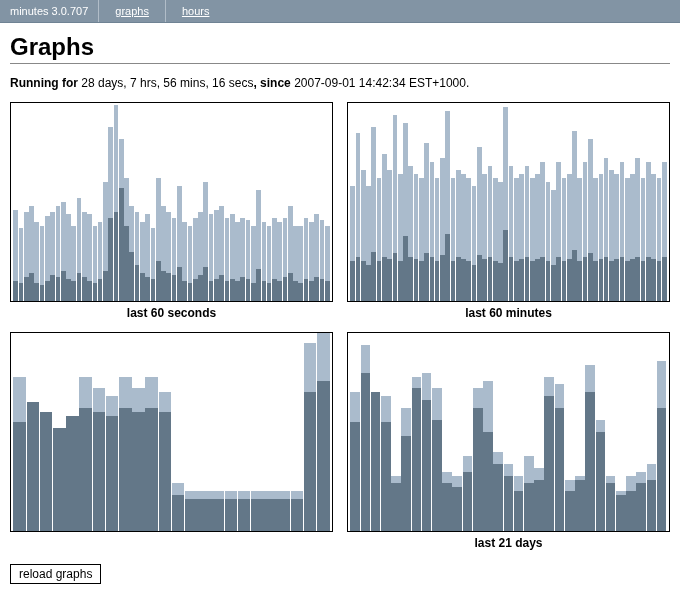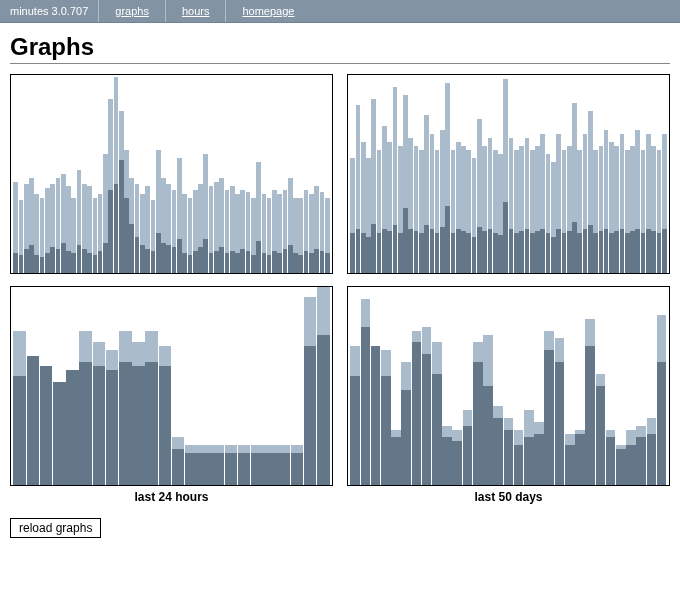--- a/index.html
+++ b/index.html
@@ -107,28 +107,32 @@
     cursor: pointer;
   }
 </style>
 </head>
 <body>
 
 <div class="navbar">
   <div class="brand">minutes 3.0.707</div>
   <a>graphs</a>
   <a>hours</a>
-  <a>homepage</a>
 </div>
 
 <div class="page">
   <h1>Graphs</h1>
   <hr class="hr">
 
   <div class="stats">
+    <div>
+      <b>Running for</b>
+      <span>28 days, 7 hrs, 56 mins, 16 secs</span><b>, since</b>
+      <span>2007-09-01 14:42:34 EST+1000.</span>
+    </div>
   </div>
 
   <div class="charts" id="charts">
       <div class="chart-wrap">
         <div class="chart-box">
           <div class="bar">
             <div class="seg-light" style="height: 46%;"></div>
             <div class="seg-dark" style="height: 10%;"></div>
           </div>
           <div class="bar">
@@ -361,20 +365,21 @@
           </div>
           <div class="bar">
             <div class="seg-light" style="height: 41%;"></div>
             <div class="seg-dark" style="height: 11%;"></div>
           </div>
           <div class="bar">
             <div class="seg-light" style="height: 38%;"></div>
             <div class="seg-dark" style="height: 10%;"></div>
           </div>
         </div>
+        <div class="chart-title">last 60 seconds</div>
       </div>
       <div class="chart-wrap">
         <div class="chart-box">
           <div class="bar">
             <div class="seg-light" style="height: 58%;"></div>
             <div class="seg-dark" style="height: 20%;"></div>
           </div>
           <div class="bar">
             <div class="seg-light" style="height: 85%;"></div>
             <div class="seg-dark" style="height: 22%;"></div>
@@ -603,127 +608,127 @@
             <div class="seg-light" style="height: 64%;"></div>
             <div class="seg-dark" style="height: 21%;"></div>
           </div>
           <div class="bar">
             <div class="seg-light" style="height: 62%;"></div>
             <div class="seg-dark" style="height: 20%;"></div>
           </div>
           <div class="bar">
             <div class="seg-light" style="height: 70%;"></div>
             <div class="seg-dark" style="height: 22%;"></div>
+          </div>
+        </div>
+        <div class="chart-title">last 60 minutes</div>
+      </div>
+      <div class="chart-wrap">
+        <div class="chart-box">
+          <div class="bar">
+            <div class="seg-light" style="height: 78%;"></div>
+            <div class="seg-dark" style="height: 55%;"></div>
+          </div>
+          <div class="bar">
+            <div class="seg-light" style="height: 65%;"></div>
+            <div class="seg-dark" style="height: 65%;"></div>
+          </div>
+          <div class="bar">
+            <div class="seg-light" style="height: 60%;"></div>
+            <div class="seg-dark" style="height: 60%;"></div>
+          </div>
+          <div class="bar">
+            <div class="seg-light" style="height: 52%;"></div>
+            <div class="seg-dark" style="height: 52%;"></div>
+          </div>
+          <div class="bar">
+            <div class="seg-light" style="height: 58%;"></div>
+            <div class="seg-dark" style="height: 58%;"></div>
+          </div>
+          <div class="bar">
+            <div class="seg-light" style="height: 78%;"></div>
+            <div class="seg-dark" style="height: 62%;"></div>
+          </div>
+          <div class="bar">
+            <div class="seg-light" style="height: 72%;"></div>
+            <div class="seg-dark" style="height: 60%;"></div>
+          </div>
+          <div class="bar">
+            <div class="seg-light" style="height: 68%;"></div>
+            <div class="seg-dark" style="height: 58%;"></div>
+          </div>
+          <div class="bar">
+            <div class="seg-light" style="height: 78%;"></div>
+            <div class="seg-dark" style="height: 62%;"></div>
+          </div>
+          <div class="bar">
+            <div class="seg-light" style="height: 72%;"></div>
+            <div class="seg-dark" style="height: 60%;"></div>
+          </div>
+          <div class="bar">
+            <div class="seg-light" style="height: 78%;"></div>
+            <div class="seg-dark" style="height: 62%;"></div>
+          </div>
+          <div class="bar">
+            <div class="seg-light" style="height: 70%;"></div>
+            <div class="seg-dark" style="height: 60%;"></div>
+          </div>
+          <div class="bar">
+            <div class="seg-light" style="height: 24%;"></div>
+            <div class="seg-dark" style="height: 18%;"></div>
+          </div>
+          <div class="bar">
+            <div class="seg-light" style="height: 20%;"></div>
+            <div class="seg-dark" style="height: 16%;"></div>
+          </div>
+          <div class="bar">
+            <div class="seg-light" style="height: 20%;"></div>
+            <div class="seg-dark" style="height: 16%;"></div>
+          </div>
+          <div class="bar">
+            <div class="seg-light" style="height: 20%;"></div>
+            <div class="seg-dark" style="height: 16%;"></div>
+          </div>
+          <div class="bar">
+            <div class="seg-light" style="height: 20%;"></div>
+            <div class="seg-dark" style="height: 16%;"></div>
+          </div>
+          <div class="bar">
+            <div class="seg-light" style="height: 20%;"></div>
+            <div class="seg-dark" style="height: 16%;"></div>
+          </div>
+          <div class="bar">
+            <div class="seg-light" style="height: 20%;"></div>
+            <div class="seg-dark" style="height: 16%;"></div>
+          </div>
+          <div class="bar">
+            <div class="seg-light" style="height: 20%;"></div>
+            <div class="seg-dark" style="height: 16%;"></div>
+          </div>
+          <div class="bar">
+            <div class="seg-light" style="height: 20%;"></div>
+            <div class="seg-dark" style="height: 16%;"></div>
+          </div>
+          <div class="bar">
+            <div class="seg-light" style="height: 20%;"></div>
+            <div class="seg-dark" style="height: 16%;"></div>
+          </div>
+          <div class="bar">
+            <div class="seg-light" style="height: 95%;"></div>
+            <div class="seg-dark" style="height: 70%;"></div>
+          </div>
+          <div class="bar">
+            <div class="seg-light" style="height: 100%;"></div>
+            <div class="seg-dark" style="height: 76%;"></div>
           </div>
         </div>
       </div>
       <div class="chart-wrap">
         <div class="chart-box">
           <div class="bar">
-            <div class="seg-light" style="height: 78%;"></div>
-            <div class="seg-dark" style="height: 55%;"></div>
-          </div>
-          <div class="bar">
-            <div class="seg-light" style="height: 65%;"></div>
-            <div class="seg-dark" style="height: 65%;"></div>
-          </div>
-          <div class="bar">
-            <div class="seg-light" style="height: 60%;"></div>
-            <div class="seg-dark" style="height: 60%;"></div>
-          </div>
-          <div class="bar">
-            <div class="seg-light" style="height: 52%;"></div>
-            <div class="seg-dark" style="height: 52%;"></div>
-          </div>
-          <div class="bar">
-            <div class="seg-light" style="height: 58%;"></div>
-            <div class="seg-dark" style="height: 58%;"></div>
-          </div>
-          <div class="bar">
-            <div class="seg-light" style="height: 78%;"></div>
-            <div class="seg-dark" style="height: 62%;"></div>
-          </div>
-          <div class="bar">
-            <div class="seg-light" style="height: 72%;"></div>
-            <div class="seg-dark" style="height: 60%;"></div>
-          </div>
-          <div class="bar">
-            <div class="seg-light" style="height: 68%;"></div>
-            <div class="seg-dark" style="height: 58%;"></div>
-          </div>
-          <div class="bar">
-            <div class="seg-light" style="height: 78%;"></div>
-            <div class="seg-dark" style="height: 62%;"></div>
-          </div>
-          <div class="bar">
-            <div class="seg-light" style="height: 72%;"></div>
-            <div class="seg-dark" style="height: 60%;"></div>
-          </div>
-          <div class="bar">
-            <div class="seg-light" style="height: 78%;"></div>
-            <div class="seg-dark" style="height: 62%;"></div>
-          </div>
-          <div class="bar">
-            <div class="seg-light" style="height: 70%;"></div>
-            <div class="seg-dark" style="height: 60%;"></div>
-          </div>
-          <div class="bar">
-            <div class="seg-light" style="height: 24%;"></div>
-            <div class="seg-dark" style="height: 18%;"></div>
-          </div>
-          <div class="bar">
-            <div class="seg-light" style="height: 20%;"></div>
-            <div class="seg-dark" style="height: 16%;"></div>
-          </div>
-          <div class="bar">
-            <div class="seg-light" style="height: 20%;"></div>
-            <div class="seg-dark" style="height: 16%;"></div>
-          </div>
-          <div class="bar">
-            <div class="seg-light" style="height: 20%;"></div>
-            <div class="seg-dark" style="height: 16%;"></div>
-          </div>
-          <div class="bar">
-            <div class="seg-light" style="height: 20%;"></div>
-            <div class="seg-dark" style="height: 16%;"></div>
-          </div>
-          <div class="bar">
-            <div class="seg-light" style="height: 20%;"></div>
-            <div class="seg-dark" style="height: 16%;"></div>
-          </div>
-          <div class="bar">
-            <div class="seg-light" style="height: 20%;"></div>
-            <div class="seg-dark" style="height: 16%;"></div>
-          </div>
-          <div class="bar">
-            <div class="seg-light" style="height: 20%;"></div>
-            <div class="seg-dark" style="height: 16%;"></div>
-          </div>
-          <div class="bar">
-            <div class="seg-light" style="height: 20%;"></div>
-            <div class="seg-dark" style="height: 16%;"></div>
-          </div>
-          <div class="bar">
-            <div class="seg-light" style="height: 20%;"></div>
-            <div class="seg-dark" style="height: 16%;"></div>
-          </div>
-          <div class="bar">
-            <div class="seg-light" style="height: 95%;"></div>
-            <div class="seg-dark" style="height: 70%;"></div>
-          </div>
-          <div class="bar">
-            <div class="seg-light" style="height: 100%;"></div>
-            <div class="seg-dark" style="height: 76%;"></div>
-          </div>
-        </div>
-        <div class="chart-title">last 24 hours</div>
-      </div>
-      <div class="chart-wrap">
-        <div class="chart-box">
-          <div class="bar">
             <div class="seg-light" style="height: 70%;"></div>
             <div class="seg-dark" style="height: 55%;"></div>
           </div>
           <div class="bar">
             <div class="seg-light" style="height: 94%;"></div>
             <div class="seg-dark" style="height: 80%;"></div>
           </div>
           <div class="bar">
             <div class="seg-light" style="height: 70%;"></div>
             <div class="seg-dark" style="height: 70%;"></div>
@@ -834,20 +839,20 @@
           </div>
           <div class="bar">
             <div class="seg-light" style="height: 34%;"></div>
             <div class="seg-dark" style="height: 26%;"></div>
           </div>
           <div class="bar">
             <div class="seg-light" style="height: 86%;"></div>
             <div class="seg-dark" style="height: 62%;"></div>
           </div>
         </div>
-        <div class="chart-title">last 50 days</div>
+        <div class="chart-title">last 21 days</div>
       </div>
     </div>
 
   <div class="reload">
     <button>reload graphs</button>
   </div>
 </div>
 
 </body></html>

